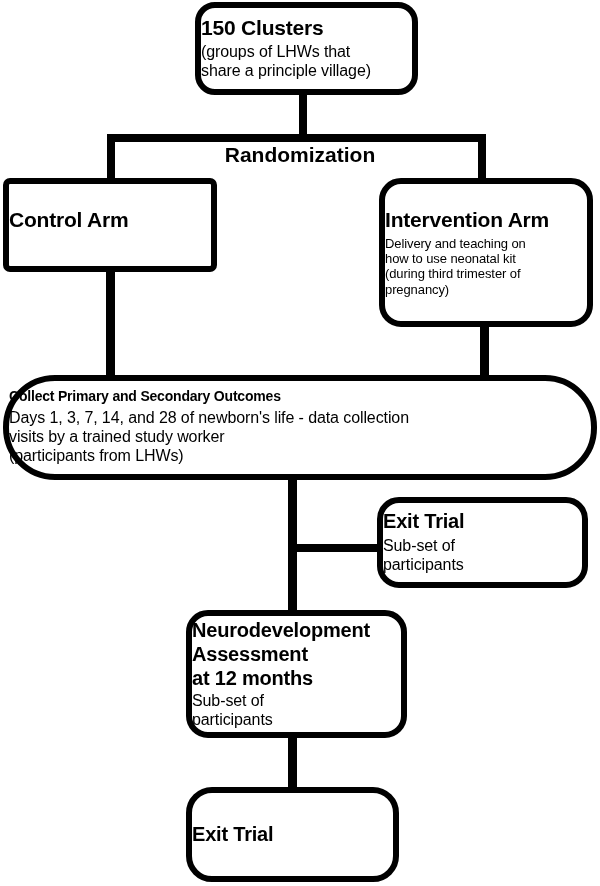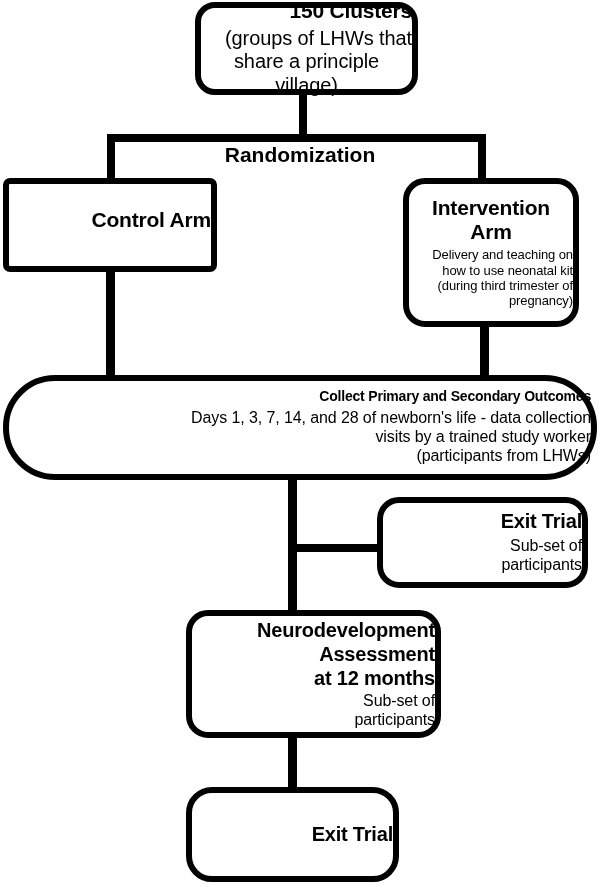--- a/index.html
+++ b/index.html
@@ -16,21 +16,21 @@
     color: #000000;
     overflow: hidden;
   }
   .node {
     position: absolute;
     box-sizing: border-box;
     border: 6px solid #000000;
     background: #ffffff;
     display: flex;
     flex-direction: column;
-    align-items: flex-end;
+    align-items: flex-start;
     justify-content: center;
     text-align: center;
     z-index: 2;
   }
   .title {
     font-weight: bold;
     line-height: 1.12;
     letter-spacing: -0.2px;
   }
   .sub {
@@ -50,53 +50,52 @@
     z-index: 3;
     background: transparent;
   }
 
   
   #node-clusters {
     left: 195px; top: 2px; width: 223px; height: 93px;
     border-radius: 20px;
   }
   #node-clusters .title { font-size: 21px; margin-bottom: 4px; }
-  #node-clusters .sub { font-size: 20px; }
+  #node-clusters .sub { font-size: 16px; }
 
   #node-control {
     left: 3px; top: 178px; width: 214px; height: 94px;
     border-radius: 7px;
   }
   #node-control .title { font-size: 21px; margin-bottom: 10px; }
   #node-control .sub { font-size: 16px; }
 
   #node-intervention {
-    left: 379px; top: 178px; width: 176px; height: 149px;
+    left: 379px; top: 178px; width: 214px; height: 149px;
     border-radius: 22px;
-    margin-left: 24px;
   }
   #node-intervention .title { font-size: 21px; margin-bottom: 4px; }
   #node-intervention .sub { font-size: 13px; }
 
   #node-collect {
     left: 3px; top: 375px; width: 594px; height: 105px;
     border-radius: 52px / 52px;
   }
   #node-collect .title { font-size: 14px; margin-bottom: 4px; }
   #node-collect .sub { font-size: 16px; }
 
   #node-exit-subset {
     left: 377px; top: 497px; width: 211px; height: 91px;
     border-radius: 22px;
   }
   #node-exit-subset .title { font-size: 20px; margin-bottom: 4px; }
   #node-exit-subset .sub { font-size: 16px; }
 
   #node-neuro {
-    left: 186px; top: 610px; width: 255px; height: 128px;
+    left: 186px; top: 610px; width: 221px; height: 128px;
     border-radius: 22px;
   }
   #node-neuro .title { font-size: 20px; margin-bottom: 2px; }
   #node-neuro .sub { font-size: 16px; }
 
   #node-exit-final {
     left: 186px; top: 787px; width: 213px; height: 95px;
     border-radius: 26px;
   }
   #node-exit-final .title { font-size: 20px; }

